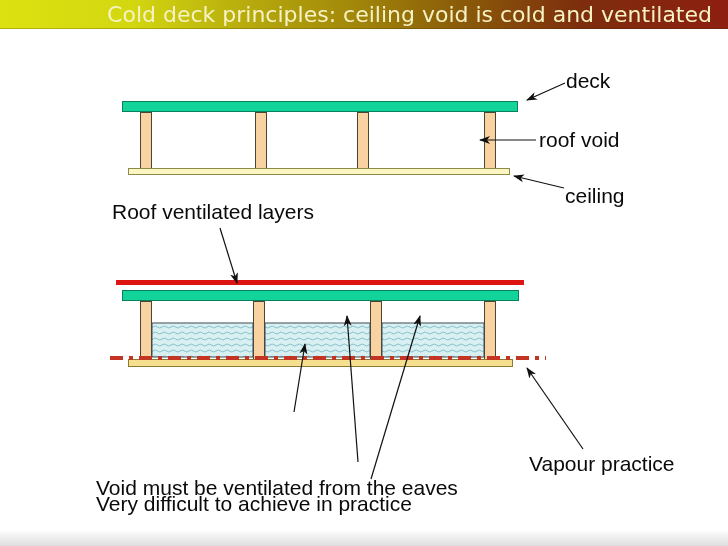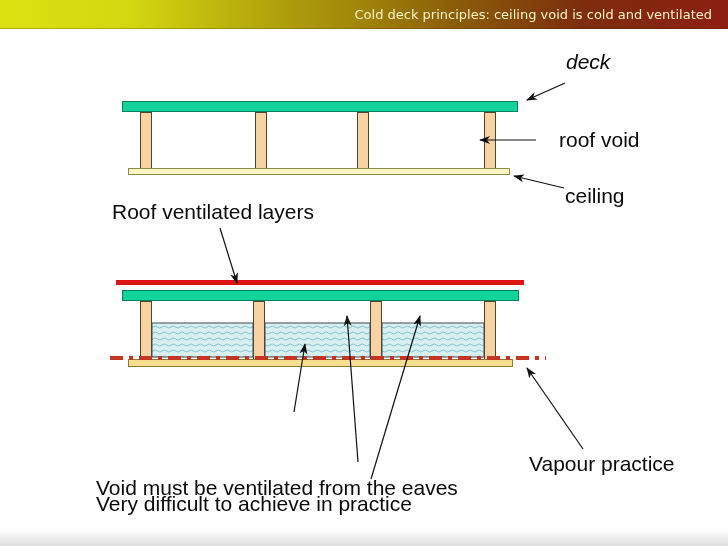--- a/index.html
+++ b/index.html
@@ -10,21 +10,21 @@
   }
   
   .titlebar{
     position:absolute;left:0;top:0;width:728px;height:28px;
     background:linear-gradient(90deg,#dce211 0%,#d3d710 18%,#b0a00c 38%,#a3890a 48%,#8a5c09 63%,#7d2d0d 80%,#8e1f11 100%);
     border-bottom:1px solid rgba(60,40,0,0.25);
     display:flex;align-items:center;justify-content:flex-end;
   }
   .titlebar .title{
     font-family:"DejaVu Sans",sans-serif;
-    font-size:13px;color:#f6f2c4;padding-right:16px;white-space:nowrap;
+    font-size:22px;color:#f6f2c4;padding-right:16px;white-space:nowrap;
   }
   
   .deck{position:absolute;background:#12d49a;border:1px solid #0a7f5c;box-sizing:border-box;}
   .joist{position:absolute;width:12px;background:#f8d2a0;border:1px solid #4a4636;box-sizing:border-box;}
   .ceiling{position:absolute;box-sizing:border-box;}
   .ceiling.top{background:#fcf6c2;border:1px solid #8a8a4a;}
   .ceiling.bottom{background:#f6e090;border:1px solid #8a7a30;}
   .redbar{position:absolute;background:#dd1512;}
   
   .lbl{position:absolute;font-size:21px;color:#0a0a0a;white-space:nowrap;line-height:1.2;}
@@ -48,22 +48,22 @@
   <div class="ceiling top" style="left:128px;top:168px;width:382px;height:7px;"></div>
 
   <div class="redbar" style="left:116px;top:280px;width:408px;height:5px;"></div>
   <div class="deck" style="left:122px;top:290px;width:397px;height:11px;"></div>
   <div class="joist" style="left:140px;top:301px;height:60px;"></div>
   <div class="joist" style="left:253px;top:301px;height:60px;"></div>
   <div class="joist" style="left:370px;top:301px;height:60px;"></div>
   <div class="joist" style="left:484px;top:301px;height:60px;"></div>
   <div class="ceiling bottom" style="left:128px;top:359px;width:385px;height:8px;"></div>
 
-  <div class="lbl" style="left:566px;top:49px;font-style:italic;">deck</div>
-  <div class="lbl" style="left:559px;top:127px;">roof void</div>
+  <div class="lbl" style="left:566px;top:68px;">deck</div>
+  <div class="lbl" style="left:539px;top:127px;">roof void</div>
   <div class="lbl" style="left:565px;top:183px;">ceiling</div>
   <div class="lbl" style="left:112px;top:199px;">Roof ventilated layers</div>
   <div class="lbl" style="left:529px;top:451px;">Vapour practice</div>
   <div class="lbl" style="left:96px;top:475px;">Void must be ventilated from the eaves</div>
   <div class="lbl" style="left:96px;top:491px;">Very difficult to achieve in practice</div>
 
   <svg class="overlay" width="728" height="546" viewBox="0 0 728 546">
     <defs>
       <pattern id="wav" width="9" height="6" patternUnits="userSpaceOnUse">
         <rect width="9" height="6" fill="#d9f0f3"></rect>

